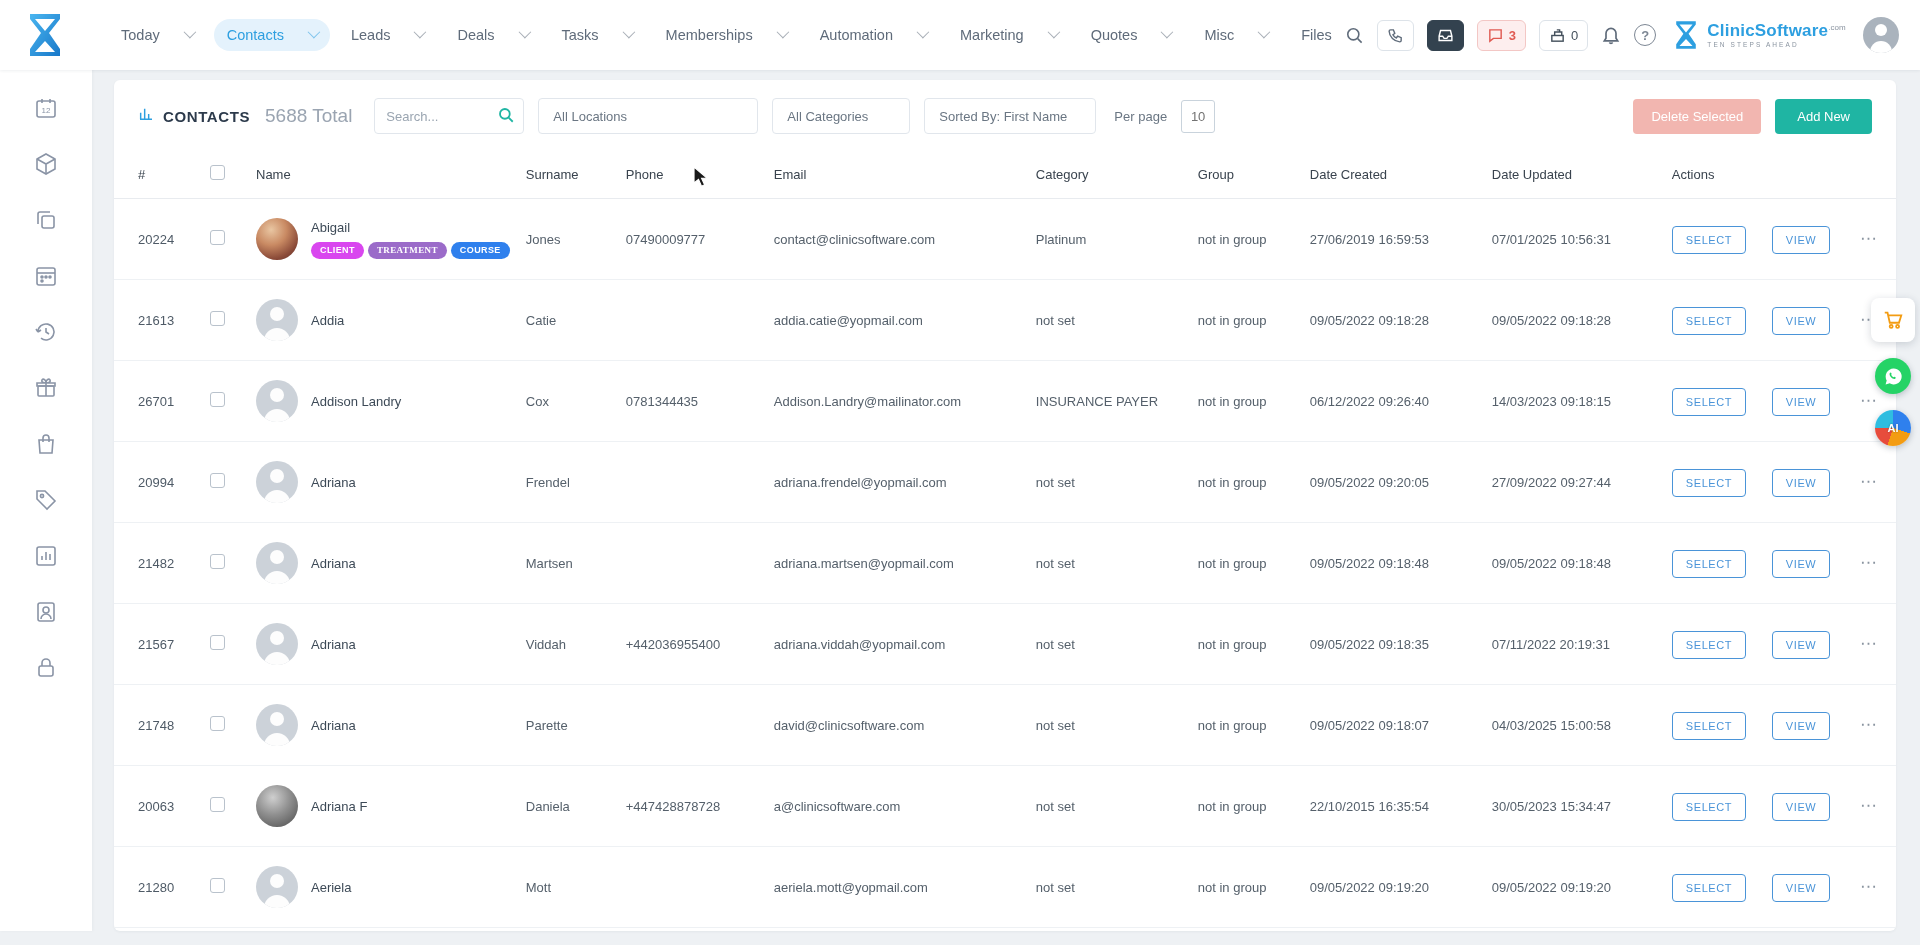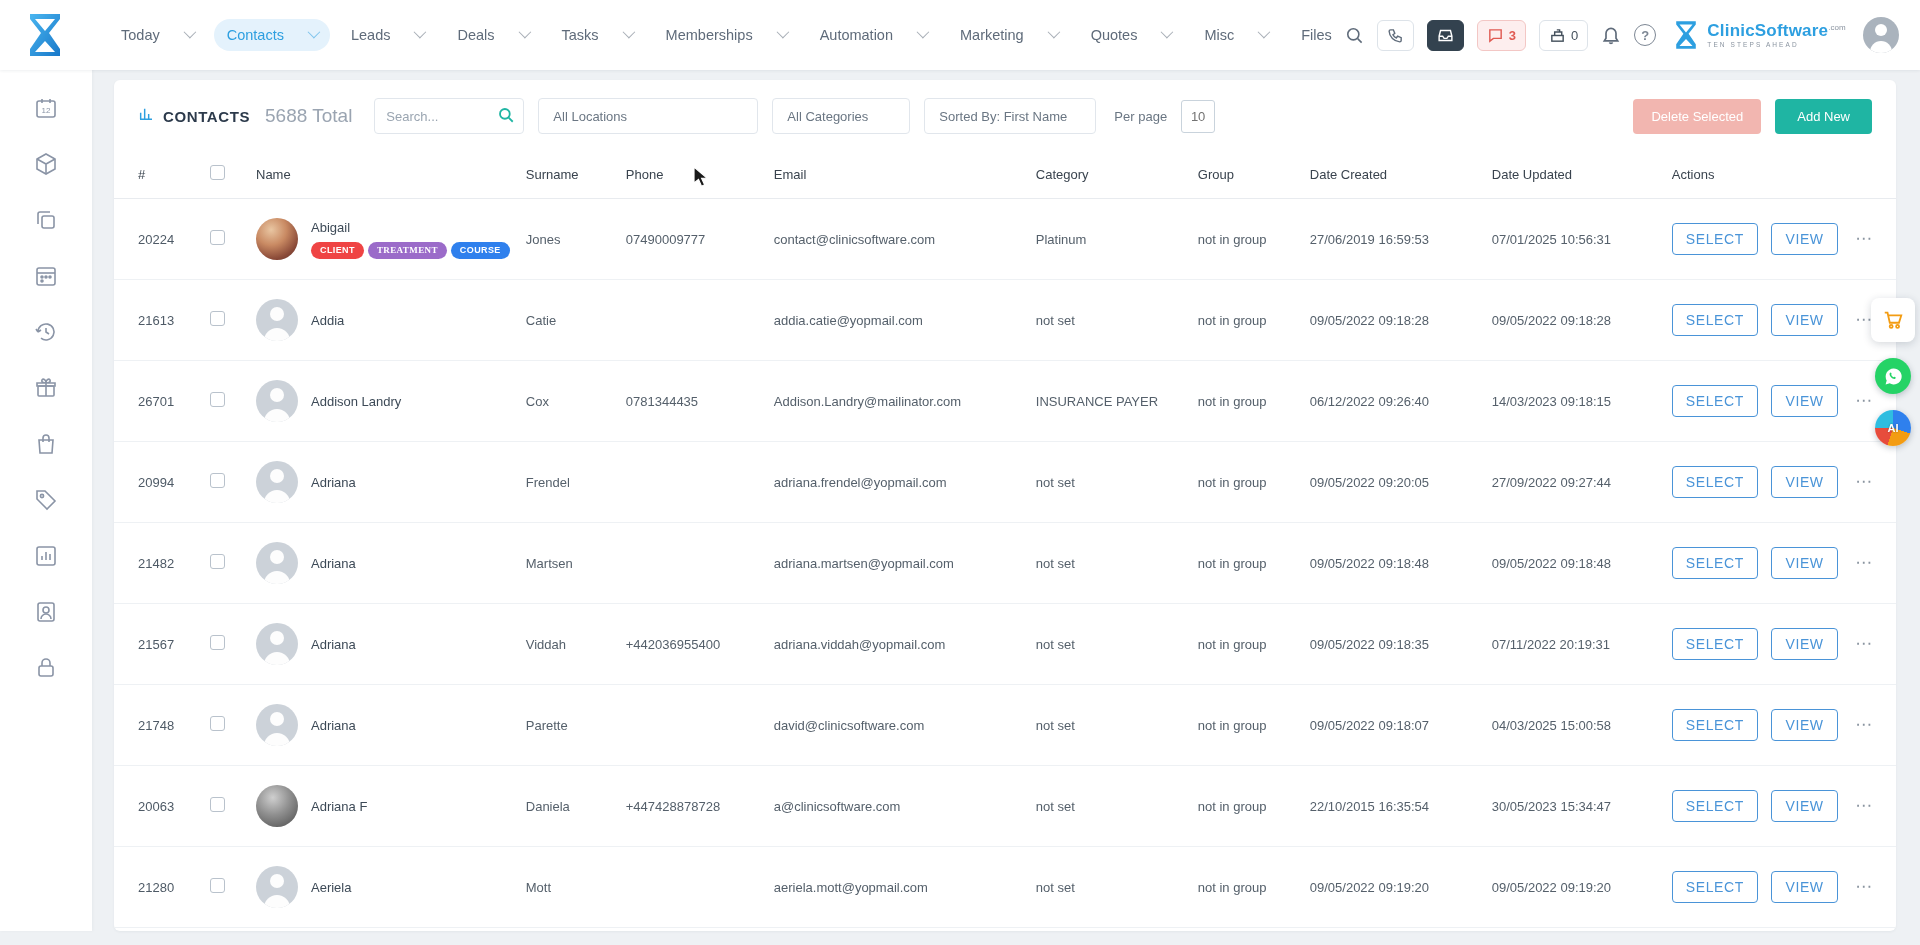--- a/index.html
+++ b/index.html
@@ -81,25 +81,25 @@
   .name-wrap { display:flex; align-items:center; gap:13px; }
   .avatar { width:42px; height:42px; border-radius:50%; flex:0 0 42px; position:relative; overflow:hidden; cursor:pointer; }
   .avatar.placeholder { background:#ccd2d9; }
   .avatar.placeholder::before { content:""; position:absolute; width:14px; height:14px; border-radius:50%; background:#fdfdfd; top:8px; left:14px; }
   .avatar.placeholder::after { content:""; position:absolute; width:26px; height:15px; border-radius:13px 13px 0 0; background:#fdfdfd; bottom:-2px; left:8px; }
   .avatar.photo-a { background:radial-gradient(circle at 36% 28%, #e9c6a2 0%, #c98a63 38%, #8a4a38 72%, #5e3028 100%); }
   .avatar.photo-b { background:radial-gradient(circle at 40% 30%, #cfcfcf 0%, #8f8f8f 45%, #4a4a4a 100%); }
   .name-text { color:#3d4a57; }
   .badges { display:flex; gap:4px; margin-top:7px; }
   .badge { font-size:9px; font-weight:bold; color:#fff; padding:3.5px 9px; border-radius:9px; letter-spacing:.4px; cursor:pointer; }
-  .badge-client { background:#ef4444; }
+  .badge-client { background:#d946ef; }
   .badge-treatment { background:#9b6bc9;font-family:Liberation Serif, serif; }
   .badge-course { background:#2f80ed; }
-  .act-btn { display:inline-block; border:1px solid #4a94d8; color:#4a94d8; background:#fff; font-size:14px;
-             padding:7px 13px; border-radius:4px; margin-right:10px; letter-spacing:.6px; cursor:pointer;
+  .act-btn { display:inline-block; border:1px solid #4a94d8; color:#4a94d8; background:#fff; font-size:11px;
+             padding:7px 13px; border-radius:4px; margin-right:22px; letter-spacing:.6px; cursor:pointer;
              font-family:"Liberation Sans", sans-serif; }
   .more-btn { border:none; background:transparent; color:#8a94a0; font-size:17px; cursor:pointer; padding:4px; }
 
   
   .float-widgets { position:fixed; right:5px; top:298px; display:flex; flex-direction:column; align-items:center; gap:16px; z-index:30; }
   .fw-cart { width:44px; height:44px; background:#fff; border-radius:8px; box-shadow:0 2px 8px rgba(20,40,60,.18);
              display:flex; align-items:center; justify-content:center; color:#f39c12; cursor:pointer; }
   .fw-circle { width:36px; height:36px; border-radius:50%; display:flex; align-items:center; justify-content:center;
                color:#fff; cursor:pointer; box-shadow:0 2px 6px rgba(20,40,60,.25); }
   .fw-wa { background:#25d366; }

